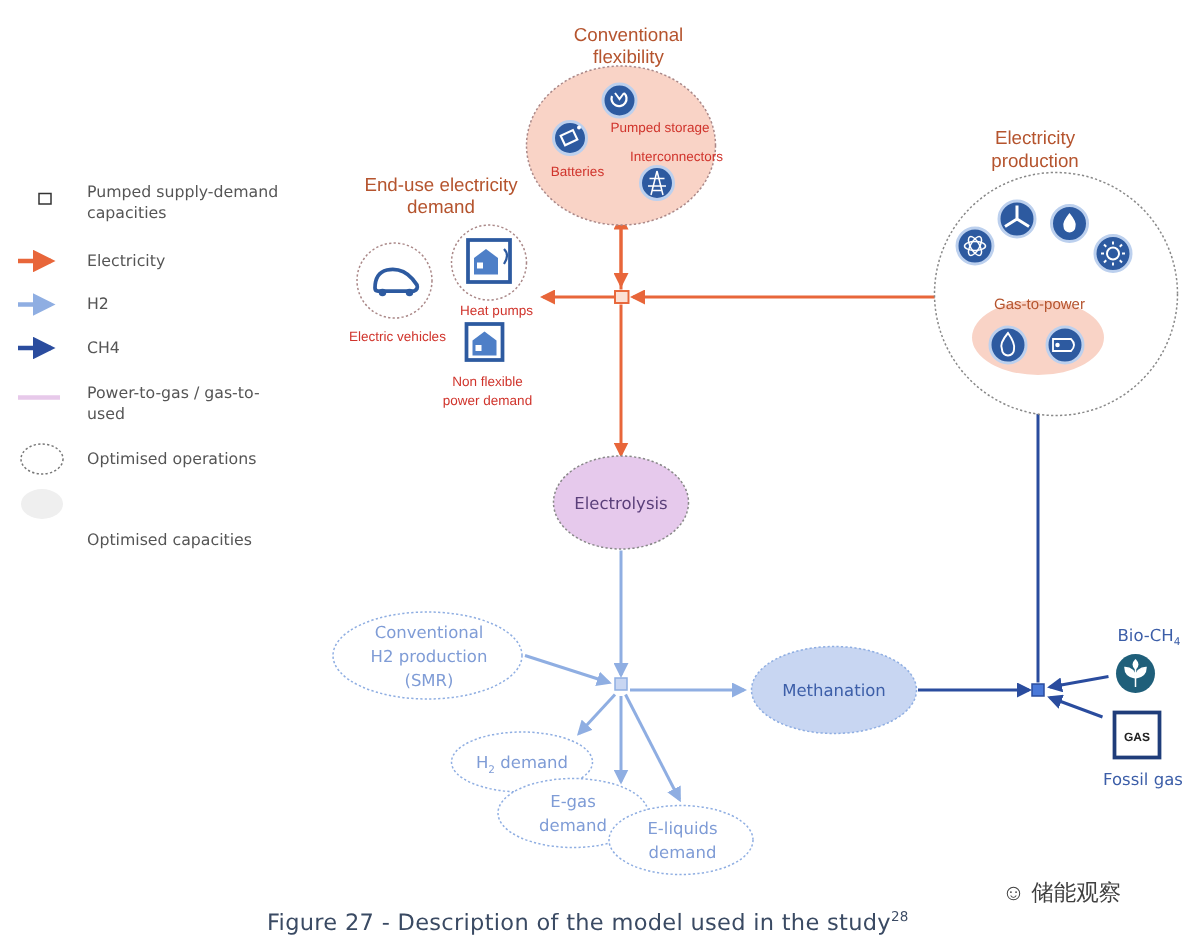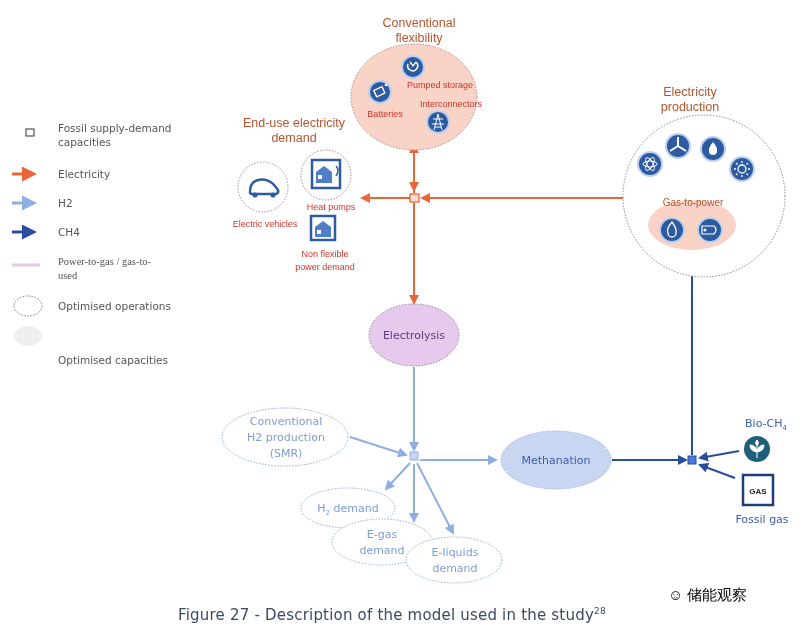--- a/index.html
+++ b/index.html
@@ -1,21 +1,21 @@
 <!DOCTYPE html>
 <html><head>
 <meta charset="utf-8">
 <style>
   html, body { margin:0; padding:0; background:#ffffff; }
   body { width:800px; height:631px; position:relative; overflow:hidden; font-family:"Liberation Sans", sans-serif; }
   #stage { position:absolute; left:0; top:0; width:712px; height:631px; }
   .legend-text { position:absolute; font-family:"DejaVu Sans", sans-serif; font-size:10.5px; color:#555; line-height:14px; }
   .caption { position:absolute; left:178px; top:606px; font-family:"DejaVu Sans", sans-serif; font-size:15px; color:#3a4a63; letter-spacing:0.2px; }
   .caption sup { font-size:9px; }
-  .watermark { position:absolute; left:668px; top:586px; font-size:15px; color:#000000; font-family:Liberation Serif, serif; }
+  .watermark { position:absolute; left:668px; top:586px; font-size:15px; color:#404040; font-family:Liberation Sans, sans-serif; }
 </style>
 </head>
 <body>
 
 <div id="stage">
 <svg width="800" height="631" viewBox="0 0 800 631" xmlns="http://www.w3.org/2000/svg">
   <defs>
     <marker id="arrE" viewBox="0 0 10 10" refX="8" refY="5" markerWidth="5" markerHeight="5" orient="auto">
           <path d="M0,0 L10,5 L0,10 z" fill="#e8663a"></path>
         </marker>
@@ -190,22 +190,22 @@
     </g>
   </g>
   <g>
     <rect x="743" y="475" width="30" height="30" fill="#fff" stroke="#1f3d7a" stroke-width="2.5"></rect>
     <text x="758" y="494" text-anchor="middle" font-size="8" font-weight="bold" fill="#222">GAS</text>
     <text x="762" y="523" text-anchor="middle" font-size="11" fill="#3c5ea8" font-family="DejaVu Sans, sans-serif">Fossil gas</text>
   </g>
 </svg>
 </div>
 
-<div class="legend-text" style="left:58px; top:121px;"><span>Fossil supply-demand</span><br><span>capacities</span></div>
+<div class="legend-text" style="left:58px; top:121px;"><span>Pumped supply-demand</span><br><span>capacities</span></div>
 <div class="legend-text" style="left:58px; top:167px;">Electricity</div>
 <div class="legend-text" style="left:58px; top:196px;">H2</div>
 <div class="legend-text" style="left:58px; top:225px;">CH4</div>
-<div class="legend-text" style="left:58px; top:255px;font-family:Liberation Serif, serif;"><span>Power-to-gas / gas-to-</span><br><span>used</span></div>
+<div class="legend-text" style="left:58px; top:255px;"><span>Power-to-gas / gas-to-</span><br><span>used</span></div>
 <div class="legend-text" style="left:58px; top:299px;">Optimised operations</div>
 <div class="legend-text" style="left:58px; top:329px;margin-top:24px;">Optimised capacities</div>
 
 <div class="caption"><span>Figure 27 - Description of the model used in the study</span><sup>28</sup></div>
 <div class="watermark"><span>☺ </span><span>储能观察</span></div>
 
 </body></html>

